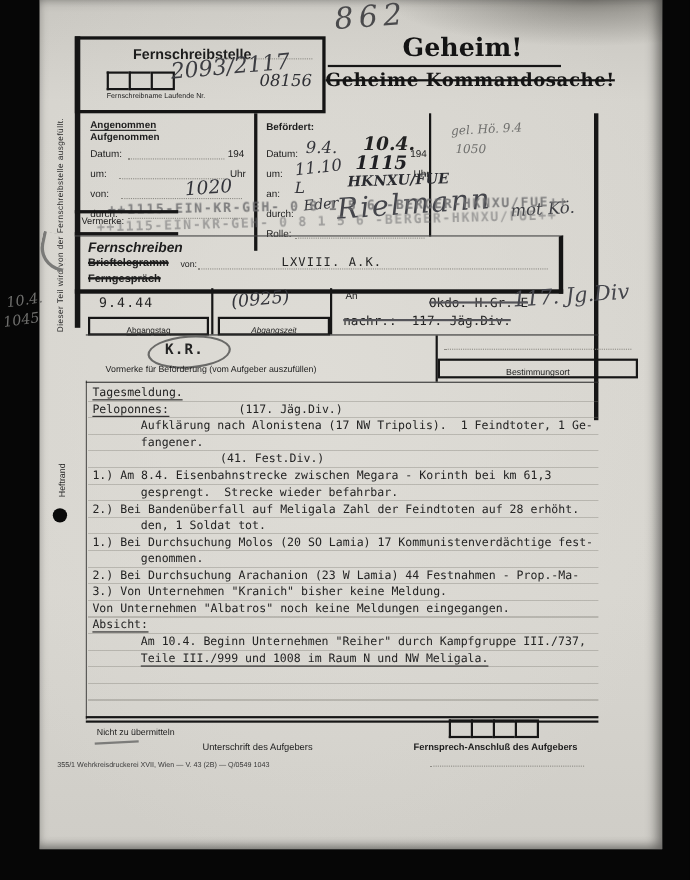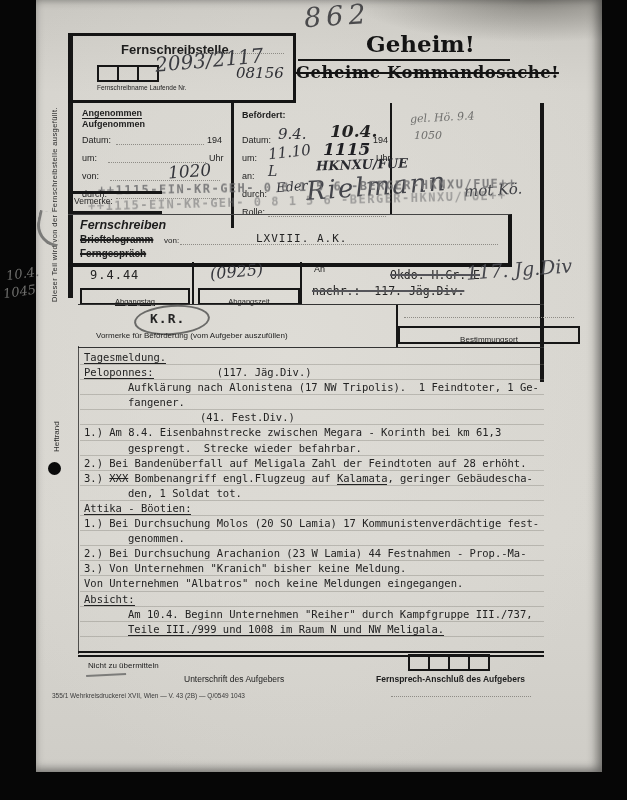--- a/index.html
+++ b/index.html
@@ -142,21 +142,21 @@
   <div class="abs pencil" style="left:-33px;top:284px;font-size:13px;transform:rotate(-8deg);">1045</div>
 
   <div class="abs" style="left:42px;top:262px;width:466px;height:42px;">
     <div class="abs vline" style="left:114px;top:0;width:2px;height:42px;"></div>
     <div class="abs vline" style="left:222px;top:0;width:2px;height:42px;"></div>
     <div class="abs typed" style="left:12px;top:6px;font-size:12px;letter-spacing:1px;">9.4.44</div>
     <div class="abs cellbox" style="left:2px;top:26px;width:106px;height:13px;text-align:center;">
       <span class="lbl" style="font-size:7.5px;text-decoration:underline;">Abgangstag</span>
     </div>
     <div class="abs hand" style="left:132px;top:0px;font-size:16px;transform:rotate(-5deg);">(0925)</div>
-    <div class="abs cellbox" style="left:120px;top:26px;width:98px;height:13px;text-align:center;">
+    <div class="abs cellbox" style="left:120px;top:26px;width:98px;height:13px;text-align:center;font-style:italic;">
       <span class="lbl" style="font-size:7.5px;">Abgangszeit</span>
     </div>
     <div class="abs lbl" style="left:236px;top:2px;font-size:9px;">An</div>
     <div class="abs typed struck" style="left:312px;top:6px;font-size:11.5px;text-decoration-color:#55555a;">Okdo. H.Gr. E</div>
     <div class="abs typed struck" style="left:234px;top:22px;font-size:11.5px;text-decoration-color:#55555a;">nachr.:  117. Jäg.Div.</div>
     <div class="abs hand" style="left:388px;top:-4px;font-size:19px;color:#45464c;transform:rotate(-4deg);">117. Jg.Div</div>
   </div>
 
   <div class="abs" style="left:42px;top:304px;width:466px;height:42px;border-top:1px solid #333;border-bottom:1px solid #333;">
     <div class="abs vline" style="left:318px;top:0;width:2px;height:42px;"></div>
@@ -172,23 +172,21 @@
   <div class="abs vline" style="left:42px;top:346px;width:1px;height:308px;opacity:.7;"></div>
   <div class="abs bodyarea" style="left:44px;top:350px;width:464px;height:303px;overflow:hidden;">
       <div class="bline ind0"><span class="uline">Tagesmeldung.</span></div>
       <div class="bline ind0"><span class="uline">Peloponnes:</span><span>          (117. Jäg.Div.)</span></div>
       <div class="bline ind1"><span>Aufklärung nach Alonistena (17 NW Tripolis).  1 Feindtoter, 1 Ge-</span></div>
       <div class="bline ind1"><span>fangener.</span></div>
       <div class="bline ind2"><span>(41. Fest.Div.)</span></div>
       <div class="bline ind0"><span>1.) Am 8.4. Eisenbahnstrecke zwischen Megara - Korinth bei km 61,3</span></div>
       <div class="bline ind1"><span>gesprengt.  Strecke wieder befahrbar.</span></div>
       <div class="bline ind0"><span>2.) Bei Bandenüberfall auf Meligala Zahl der Feindtoten auf 28 erhöht.</span></div>
-      <div class="bline ind0"><span>3.) </span><span class="struck">XXX</span><span> Bombenangriff engl.Flugzeug auf </span><span class="uline">Kalamata</span><span>, geringer Gebäudescha-</span></div>
       <div class="bline ind1"><span>den, 1 Soldat tot.</span></div>
-      <div class="bline ind0"><span class="uline">Attika - Böotien:</span></div>
       <div class="bline ind0"><span>1.) Bei Durchsuchung Molos (20 SO Lamia) 17 Kommunistenverdächtige fest-</span></div>
       <div class="bline ind1"><span>genommen.</span></div>
       <div class="bline ind0"><span>2.) Bei Durchsuchung Arachanion (23 W Lamia) 44 Festnahmen - Prop.-Ma-</span></div>
       <div class="bline ind0"><span>3.) Von Unternehmen "Kranich" bisher keine Meldung.</span></div>
       <div class="bline ind0"><span>Von Unternehmen "Albatros" noch keine Meldungen eingegangen.</span></div>
       <div class="bline ind0"><span class="uline">Absicht:</span></div>
       <div class="bline ind1"><span>Am 10.4. Beginn Unternehmen "Reiher" durch Kampfgruppe III./737,</span></div>
       <div class="bline ind1"><span class="uline">Teile III./999 und 1008 im Raum N und NW Meligala.</span></div>
     </div>
 

